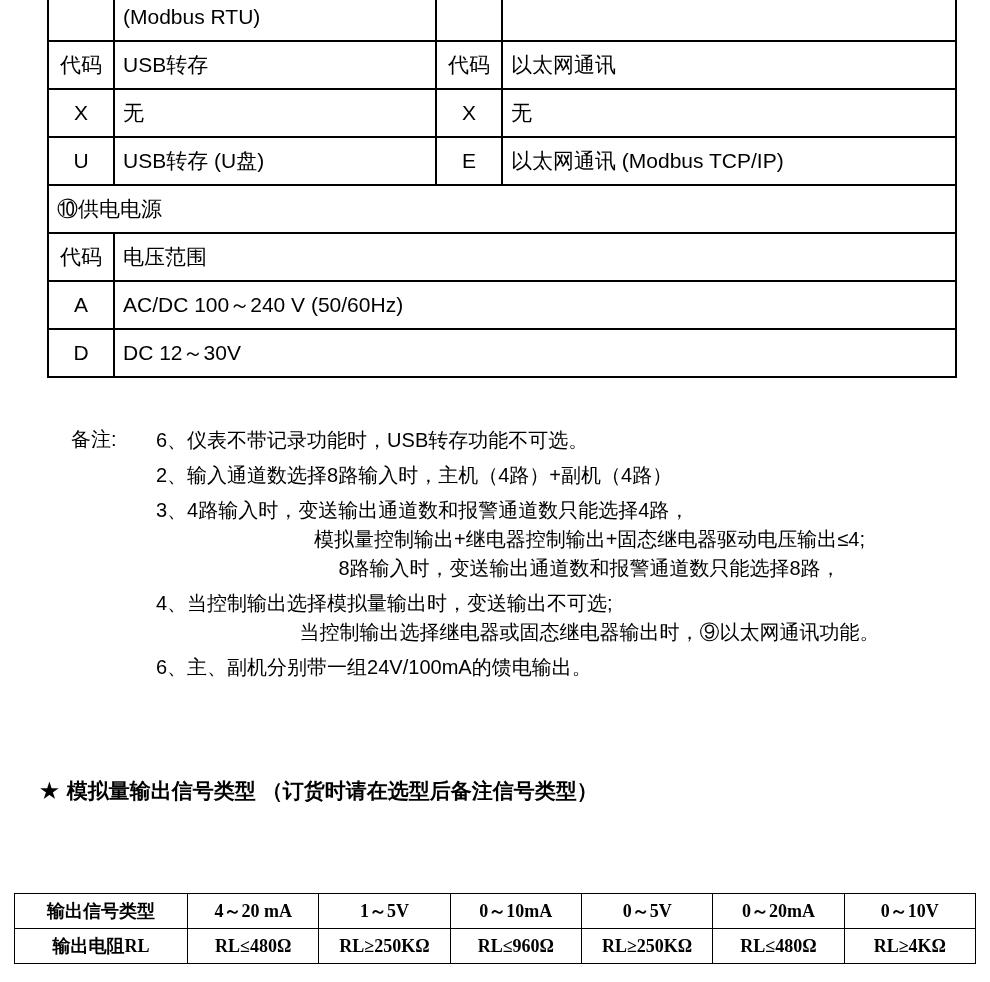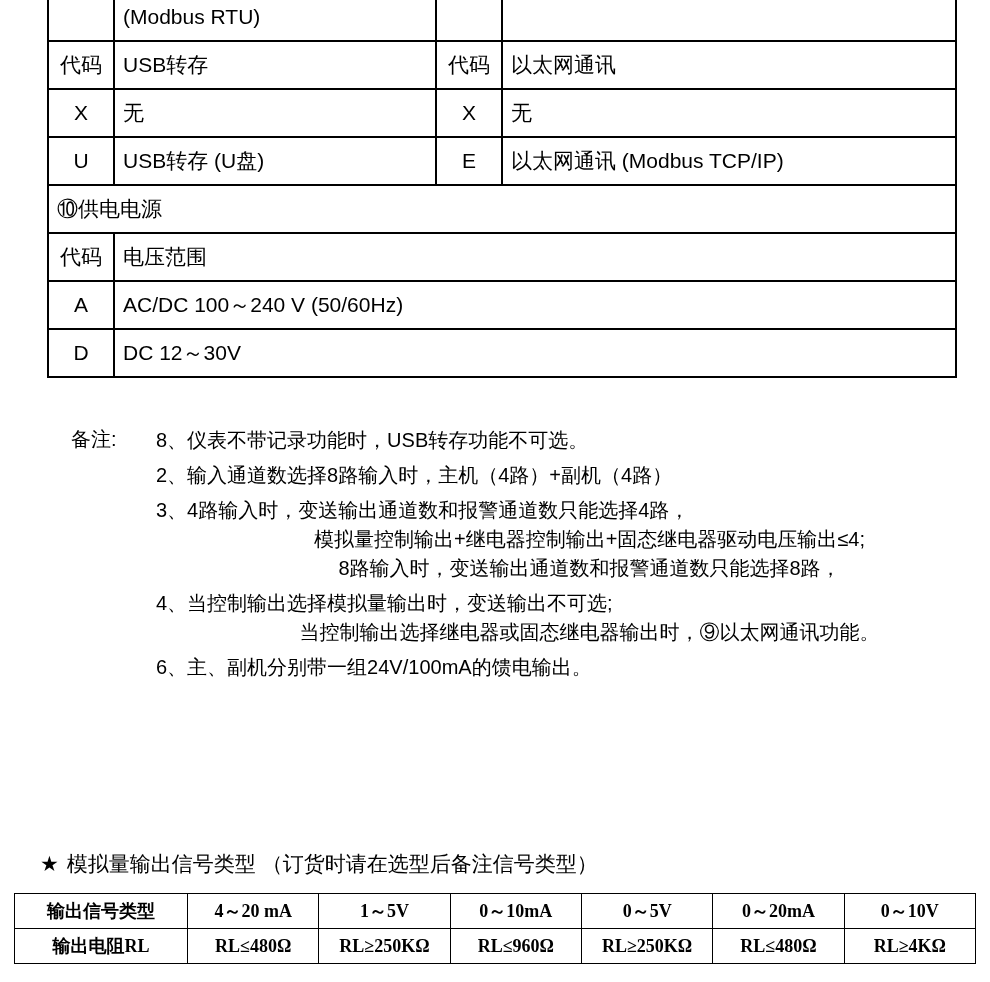--- a/index.html
+++ b/index.html
@@ -79,23 +79,23 @@
   }
   .remark-line.indent {
     padding-left: 32px;
     text-align: center;
   }
 
   
   .star-heading {
     position: absolute;
     left: 40px;
-    top: 850px;
-    font-size: 21px;
-    font-weight: normal;
+    top: 777px;
+    font-size: 21px;
+    font-weight: bold;
     white-space: nowrap;
   }
   .star-heading .star {
     font-size: 21px;
     margin-right: 8px;
   }
 
   
   .signal-table {
     position: absolute;
@@ -170,21 +170,21 @@
       <td colspan="3">DC 12～30V</td>
     </tr>
   </tbody>
 </table>
 
 <div class="remarks">
   <div class="remarks-label">备注:</div>
   <div class="remarks-list">
 
     <div class="remark-item">
-      <div class="remark-line">8、仪表不带记录功能时，USB转存功能不可选。</div>
+      <div class="remark-line">6、仪表不带记录功能时，USB转存功能不可选。</div>
     </div>
 
     <div class="remark-item">
       <div class="remark-line">2、输入通道数选择8路输入时，主机（4路）+副机（4路）</div>
     </div>
 
     <div class="remark-item">
       <div class="remark-line">3、4路输入时，变送输出通道数和报警通道数只能选择4路，</div>
       <div class="remark-line indent">模拟量控制输出+继电器控制输出+固态继电器驱动电压输出≤4;</div>
       <div class="remark-line indent">8路输入时，变送输出通道数和报警通道数只能选择8路，</div>

